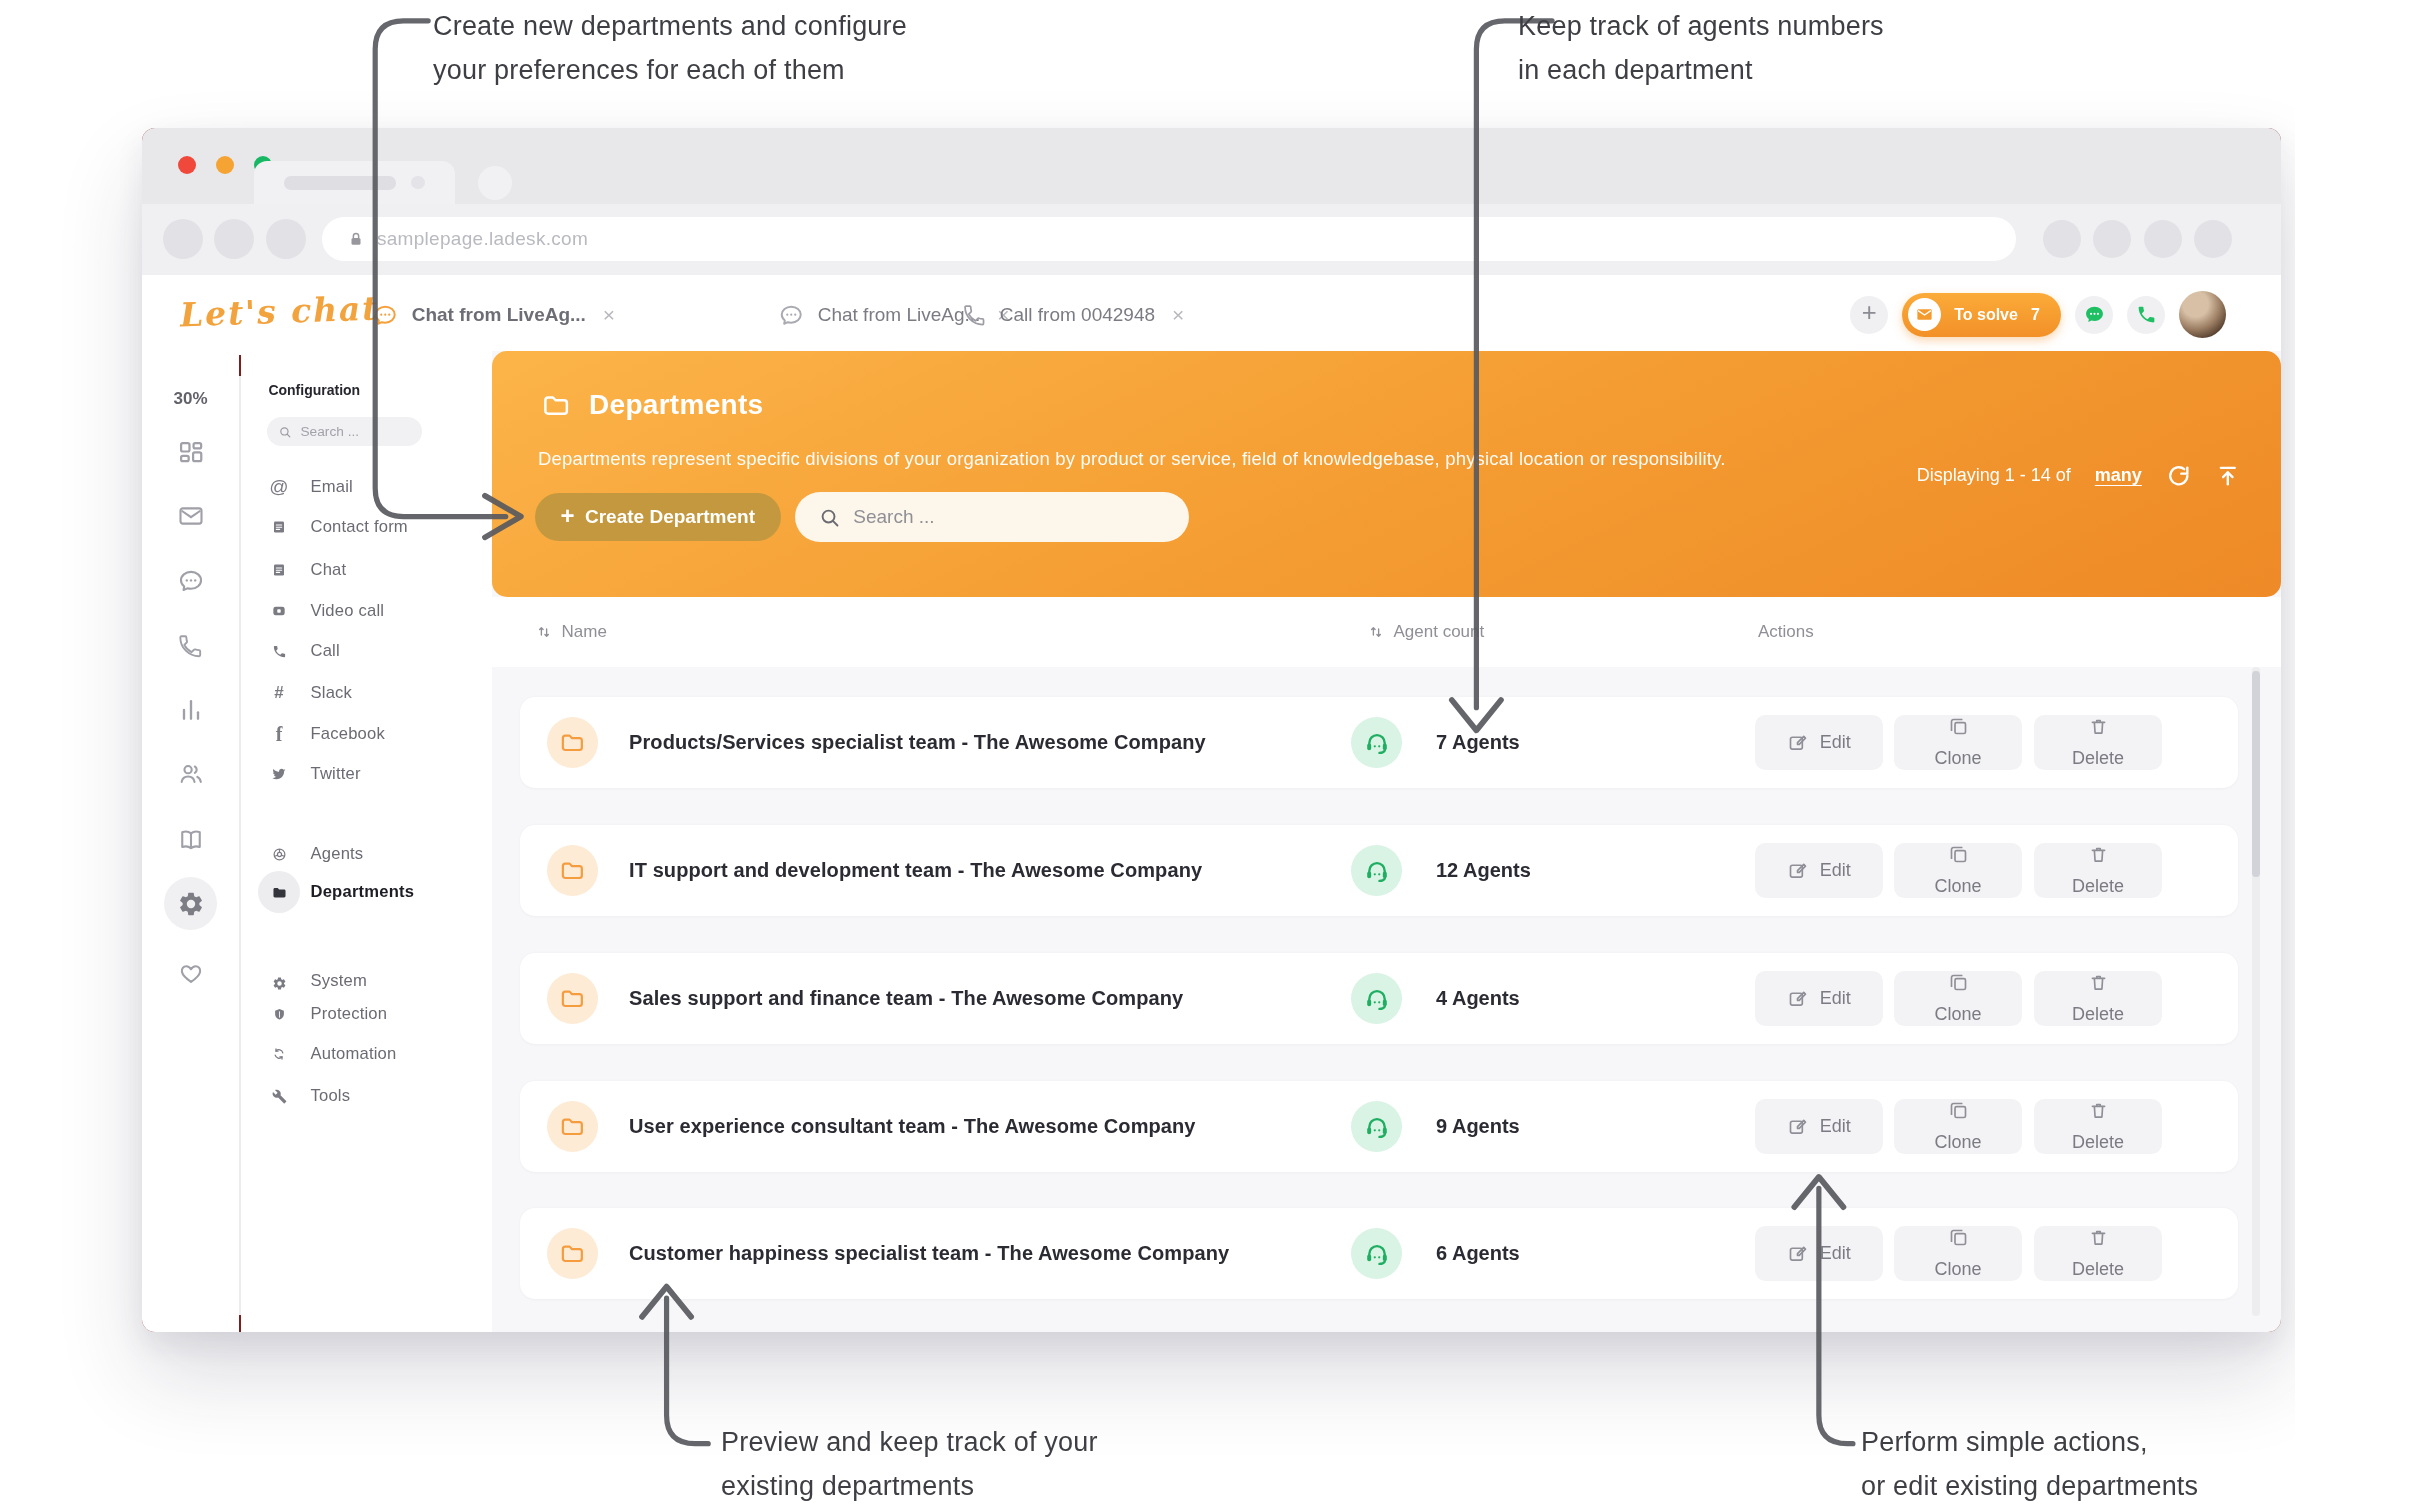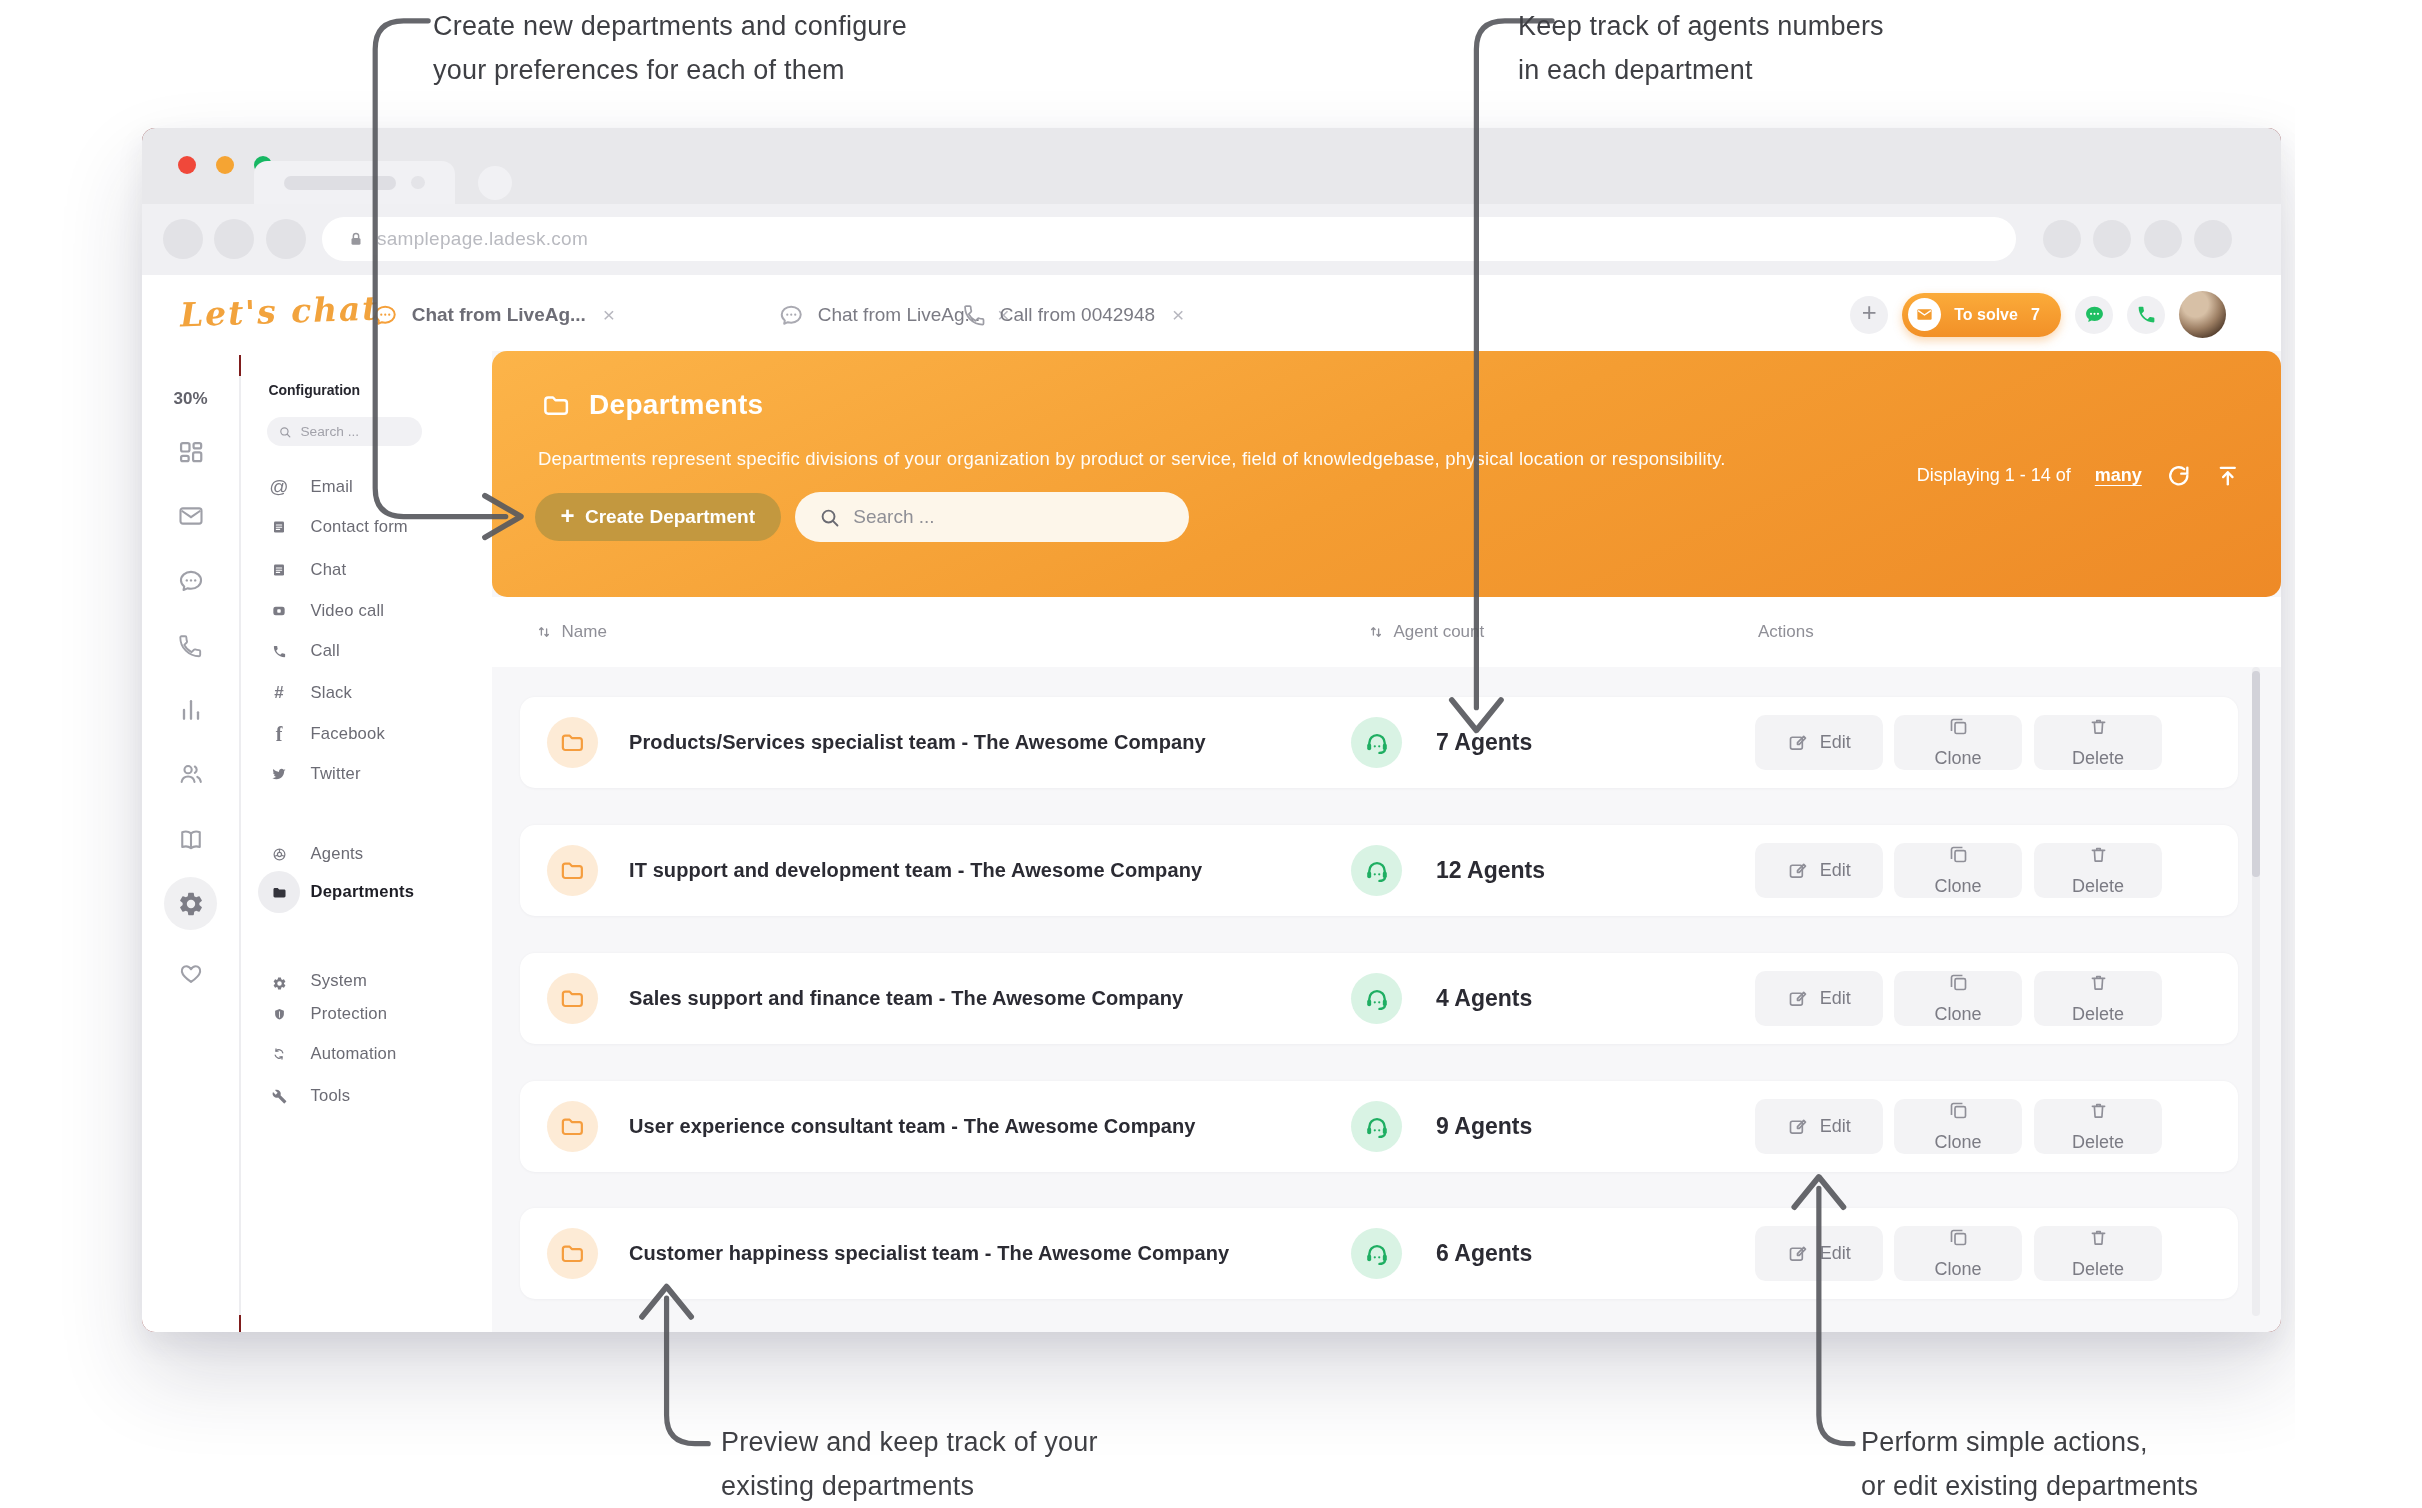--- a/index.html
+++ b/index.html
@@ -96,21 +96,21 @@
   .th { position:absolute; top:0; height:70px; display:flex; align-items:center; gap:8.5px; color:#8f8f97; font-size:17px; }
 
   .row { position:absolute; left:28px; width:1718px; height:91px; background:#fff; border-radius:15px;
          box-shadow:0 0.9px 2.8px rgba(30,30,60,.04); }
   .circ { position:absolute; top:20px; width:51px; height:51px; border-radius:50%; display:flex; align-items:center; justify-content:center; }
   .folder-circ { left:26.5px; background:#fdebd6; color:#f59d3e; }
   .agent-circ { left:831px; background:#d9f3e4; color:#1fae62; }
   .rname { position:absolute; left:109px; top:0; height:91px; display:flex; align-items:center;
            font-size:20px; font-weight:700; color:#2b2b33; letter-spacing:0.1px; }
   .acount { position:absolute; left:916px; top:0; height:91px; display:flex; align-items:center;
-            font-size:23px; font-weight:700; color:#2b2b33; }
+            font-size:20px; font-weight:700; color:#2b2b33; }
   .abtn { position:absolute; top:18px; width:128px; height:55px; border-radius:10.4px; background:#f3f3f5; border:none;
           display:flex; align-items:center; justify-content:center; gap:11.4px; color:#7b7b84; font-size:18px; font-family:"Liberation Sans", sans-serif; }
   .abtn .bic { color:#8f8f98; display:flex; }
   .b-edit{left:1235px;} .b-clone{left:1374px;flex-direction:column;} .b-delete{left:1514px;flex-direction:column;}
 
   .scroll-track { position:absolute; right:21px; top:316px; width:7.6px; height:649px; border-radius:3.8px; background:#ededf0; }
   .scroll-thumb { position:absolute; left:0; top:3.8px; width:7.6px; height:206px; border-radius:3.8px; background:#d2d2d9; }
 
   .ic { display:block; }
 </style>

